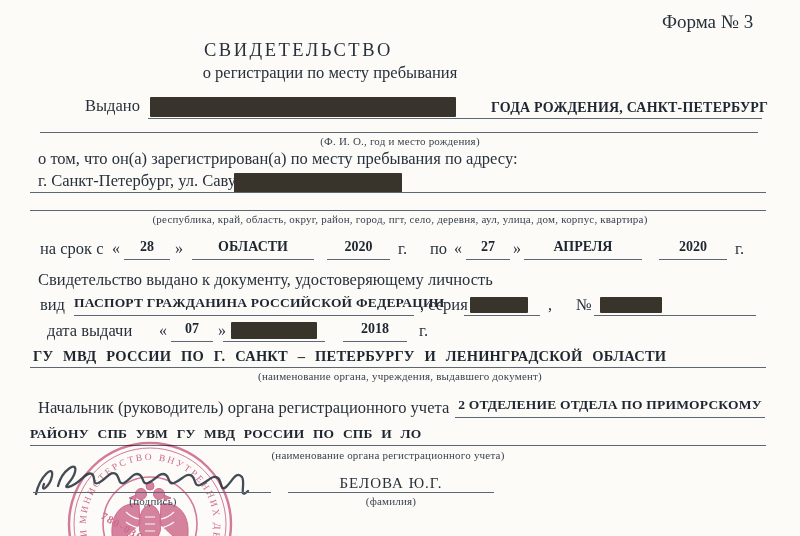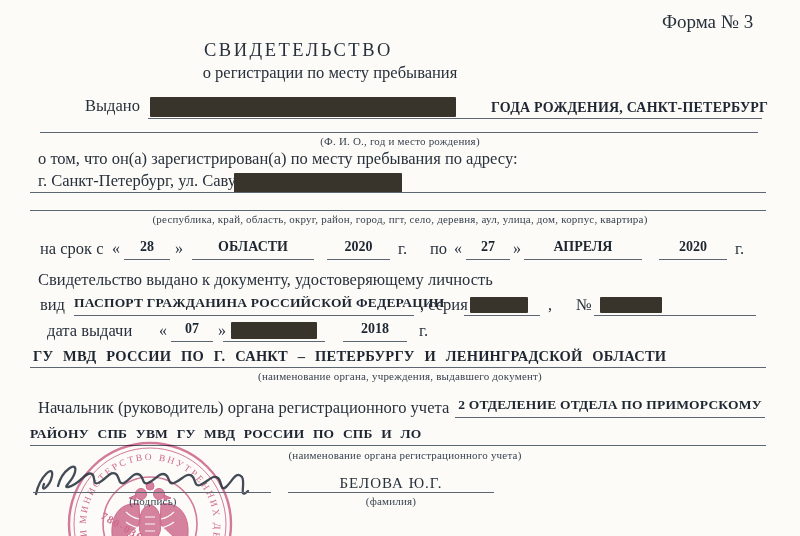--- a/index.html
+++ b/index.html
@@ -95,21 +95,21 @@
   </div>
 
   <div class="abs bold-typed" style="left:33px;top:348px;font-size:14.5px;word-spacing:6px;">ГУ МВД РОССИИ ПО Г. САНКТ – ПЕТЕРБУРГУ И ЛЕНИНГРАДСКОЙ ОБЛАСТИ</div>
   <div class="hline" style="left:30px;top:367px;width:736px;"></div>
   <div class="abs t16" style="left:38px;top:398px;">Начальник (руководитель) органа регистрационного учета</div>
 
   <div class="abs caption" style="left:150px;top:370px;width:500px;">(наименование органа, учреждения, выдавшего документ)</div>
   <div class="ucell typed-cond" style="left:455px;top:397px;width:310px;">2 ОТДЕЛЕНИЕ ОТДЕЛА  ПО ПРИМОРСКОМУ</div>
   <div class="abs typed-cond" style="left:30px;top:426px;word-spacing:5px;">РАЙОНУ СПБ УВМ  ГУ  МВД РОССИИ  ПО СПБ  И  ЛО</div>
   <div class="hline" style="left:30px;top:445px;width:736px;"></div>
-  <div class="abs caption" style="left:205px;top:449px;width:400px;">(наименование органа регистрационного учета)</div>
+  <div class="abs caption" style="left:188px;top:449px;width:400px;">(наименование органа регистрационного учета)</div>
 
   <div class="stamp-wrap">
     <svg width="250" height="104" viewBox="0 0 250 104" xmlns="http://www.w3.org/2000/svg">
       <g stroke="#c9537f" fill="none" opacity="0.9">
         <circle cx="120" cy="92" r="81" stroke-width="2.4"></circle>
         <circle cx="120" cy="92" r="76" stroke-width="1"></circle>
         <circle cx="120" cy="92" r="47" stroke-width="1.6"></circle>
       </g>
       <path id="ringPath" d="M56,92 a64,64 0 1,1 128,0 a64,64 0 1,1 -128,0" fill="none"></path>
       <text font-size="9.5" font-family="Liberation Serif,serif" fill="#c9537f" letter-spacing="2.2">

